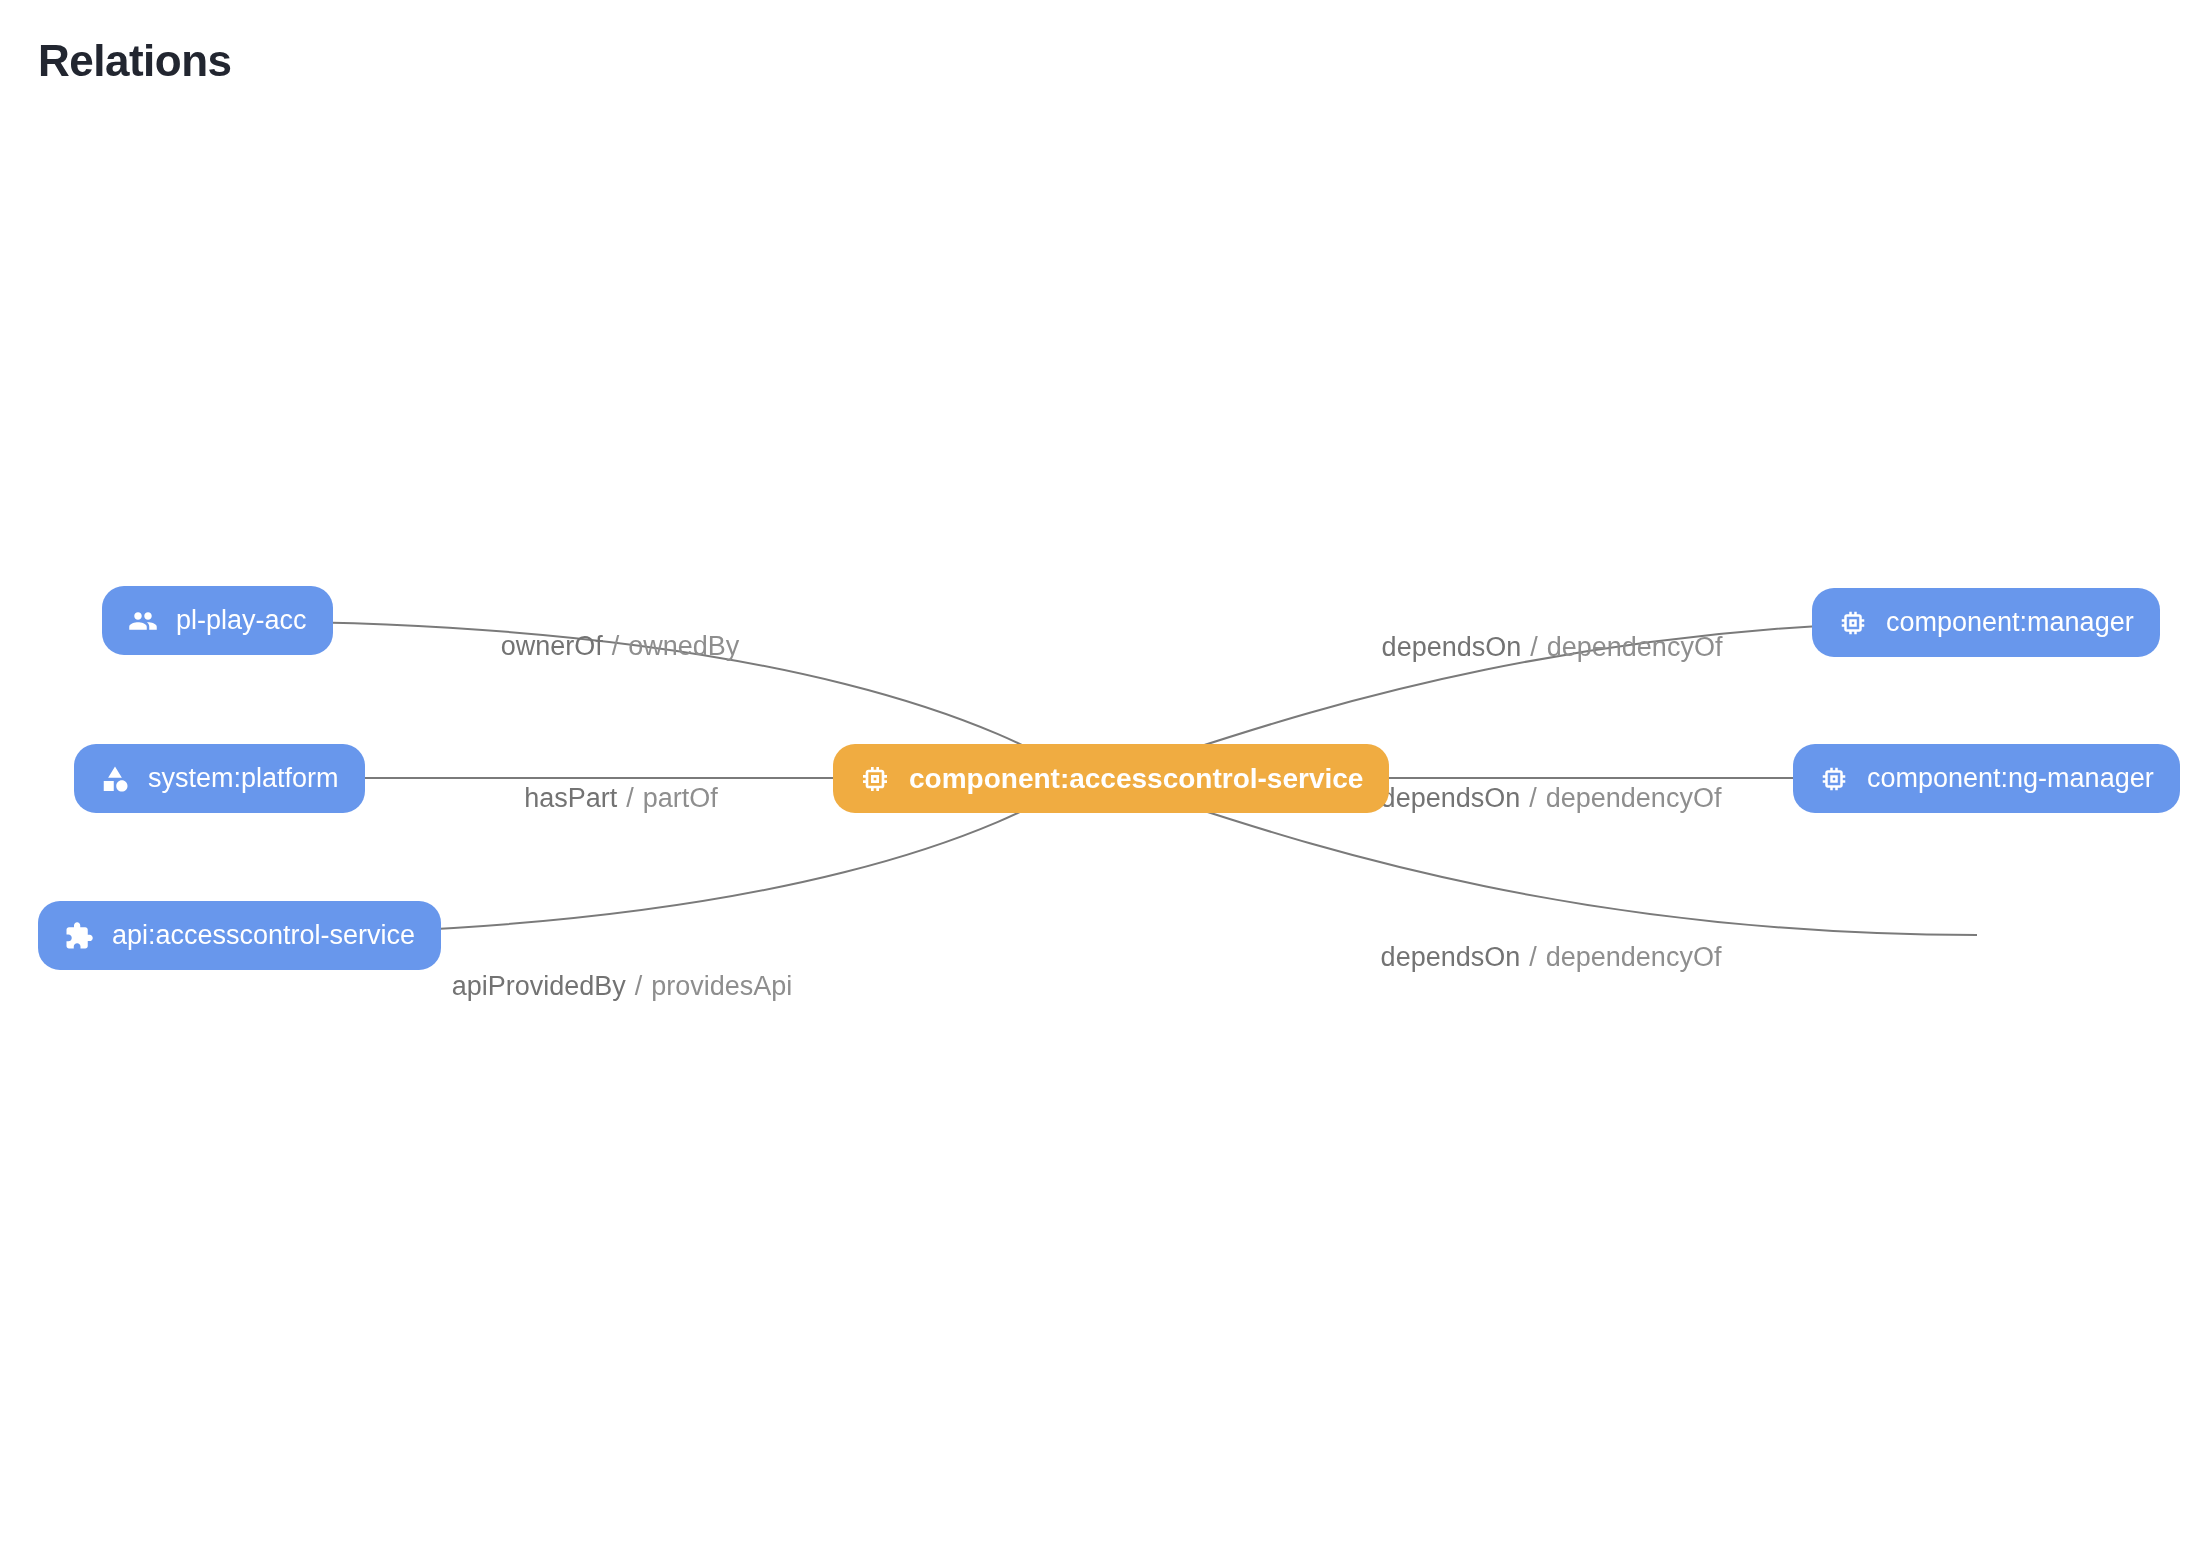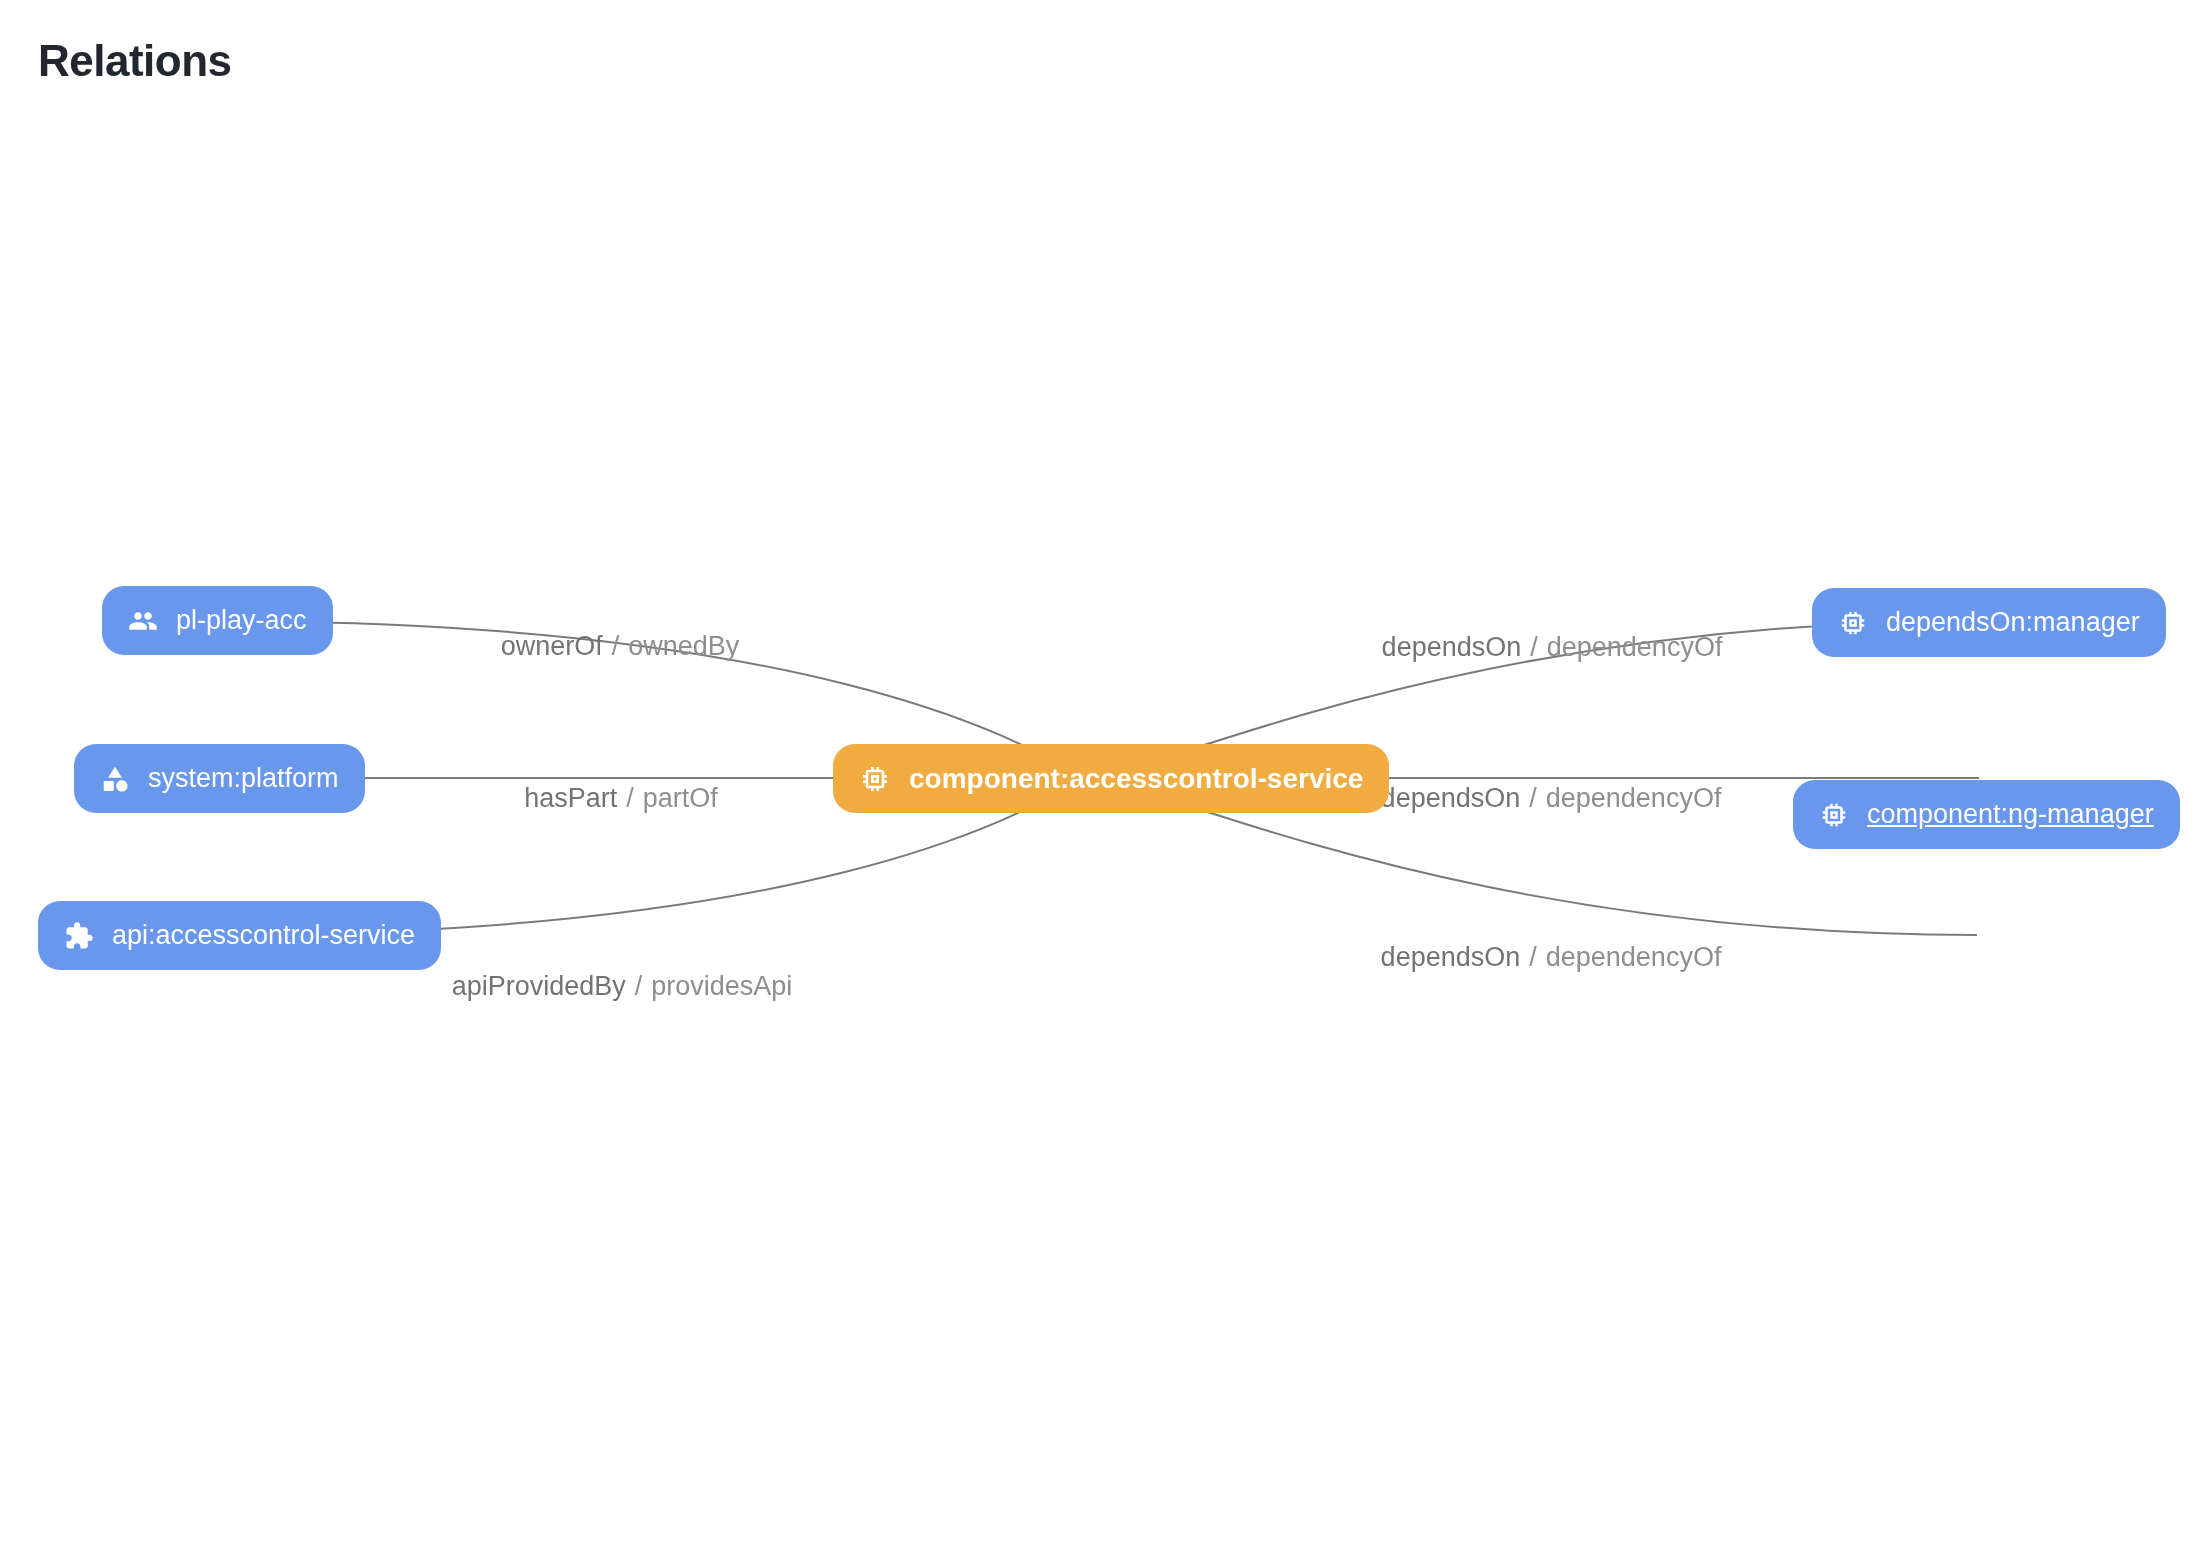--- a/index.html
+++ b/index.html
@@ -24,21 +24,21 @@
   .node svg{width:30px;height:30px;flex:none;fill:#ffffff;}
   .node--center{background:#F0AC41;font-weight:700;font-size:28px;}
   .node--center svg{width:32px;height:32px;}
 
   
   .n-pl{left:102px;top:586px;}
   .n-sys{left:74px;top:744px;}
   .n-api{left:18px;top:901px;margin-left:20px;}
   .n-center{left:833px;top:744px;}
   .n-mgr{left:1812px;top:588px;}
-  .n-ng{left:1793px;top:780px;text-decoration:underline;}
+  .n-ng{left:1793px;top:744px;}
   .n-plat{left:1767px;top:901px;}
 
   .edge-label{
     position:absolute;transform:translate(-50%,-50%);
     display:flex;align-items:baseline;gap:9px;
     font-size:27px;white-space:nowrap;
   }
   .edge-label .fwd{color:#737373;font-weight:500;}
   .edge-label .sep,
   .edge-label .rev{color:#8E8E8E;font-weight:400;}
@@ -129,21 +129,21 @@
     <svg viewBox="0 0 24 24">
         <path d="M15 9H9v6h6V9zm-2 4h-2v-2h2v2zm8-2V9h-2V7c0-1.1-.9-2-2-2h-2V3h-2v2h-2V3H9v2H7c-1.1 0-2 .9-2 2v2H3v2h2v2H3v2h2v2c0 1.1.9 2 2 2h2v2h2v-2h2v2h2v-2h2c1.1 0 2-.9 2-2v-2h2v-2h-2v-2h2zm-4 6H7V7h10v10z"></path>
       </svg>
     <span>component:accesscontrol-service</span>
   </div>
 
   <div class="node n-mgr">
     <svg viewBox="0 0 24 24">
         <path d="M15 9H9v6h6V9zm-2 4h-2v-2h2v2zm8-2V9h-2V7c0-1.1-.9-2-2-2h-2V3h-2v2h-2V3H9v2H7c-1.1 0-2 .9-2 2v2H3v2h2v2H3v2h2v2c0 1.1.9 2 2 2h2v2h2v-2h2v2h2v-2h2c1.1 0 2-.9 2-2v-2h2v-2h-2v-2h2zm-4 6H7V7h10v10z"></path>
       </svg>
-    <span>dependsOn:manager</span>
+    <span>component:manager</span>
   </div>
   <div class="node n-ng">
     <svg viewBox="0 0 24 24">
         <path d="M15 9H9v6h6V9zm-2 4h-2v-2h2v2zm8-2V9h-2V7c0-1.1-.9-2-2-2h-2V3h-2v2h-2V3H9v2H7c-1.1 0-2 .9-2 2v2H3v2h2v2H3v2h2v2c0 1.1.9 2 2 2h2v2h2v-2h2v2h2v-2h2c1.1 0 2-.9 2-2v-2h2v-2h-2v-2h2zm-4 6H7V7h10v10z"></path>
       </svg>
     <span>component:ng-manager</span>
   </div>
 
   <a class="view-graph">
     <span>View graph</span>

